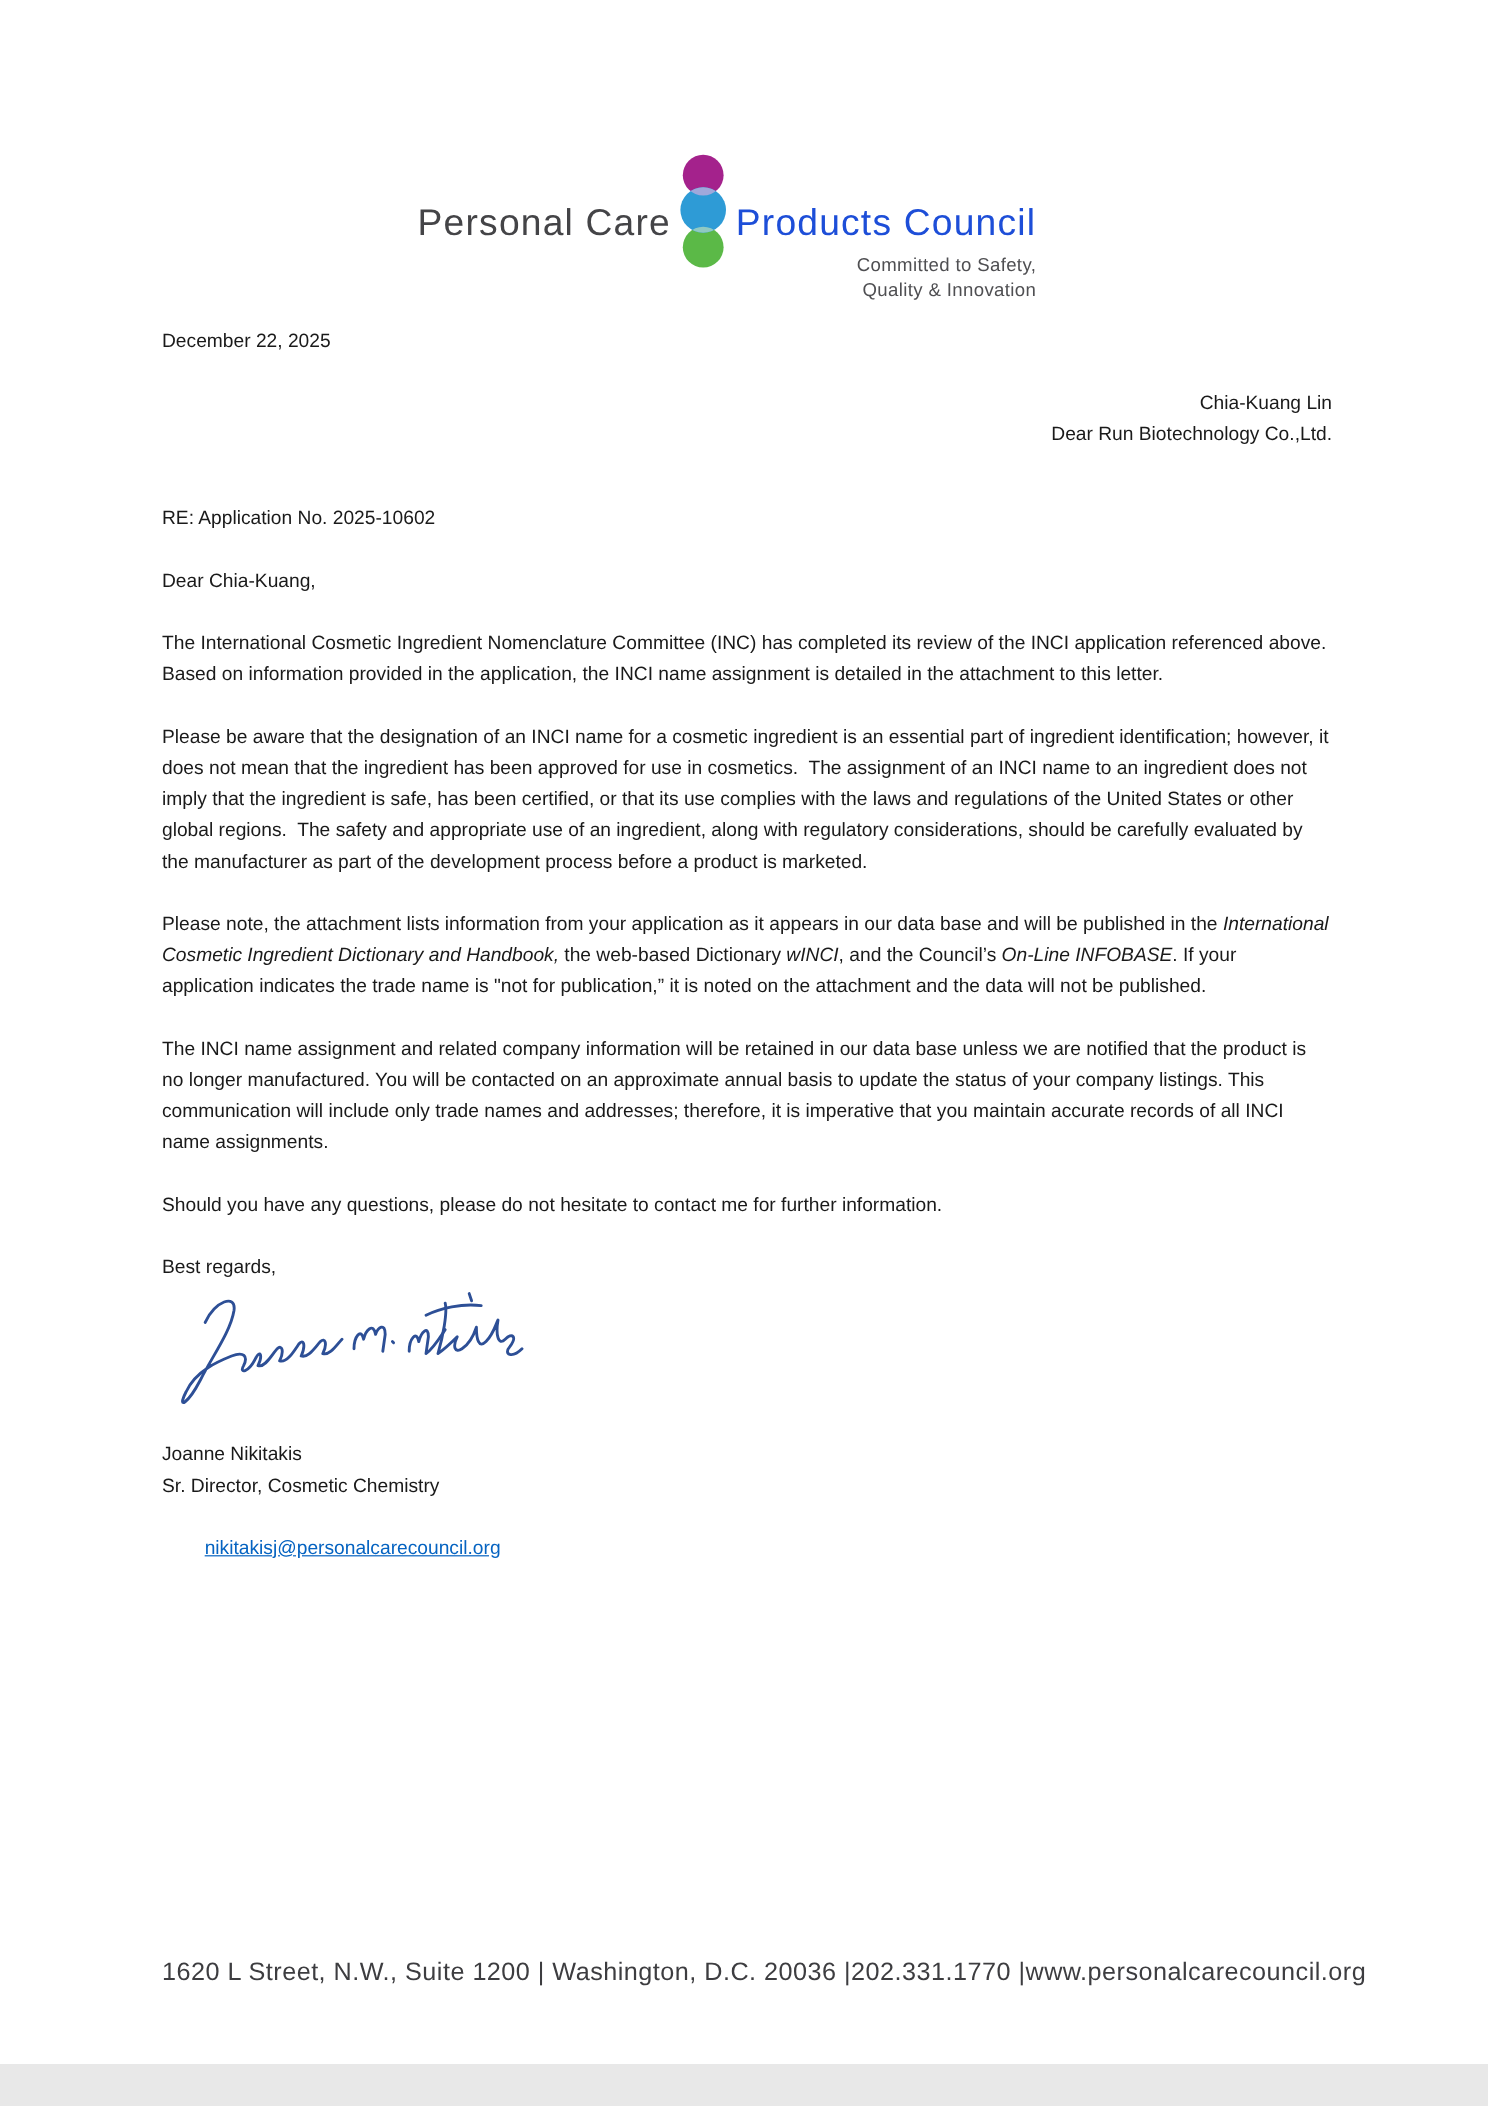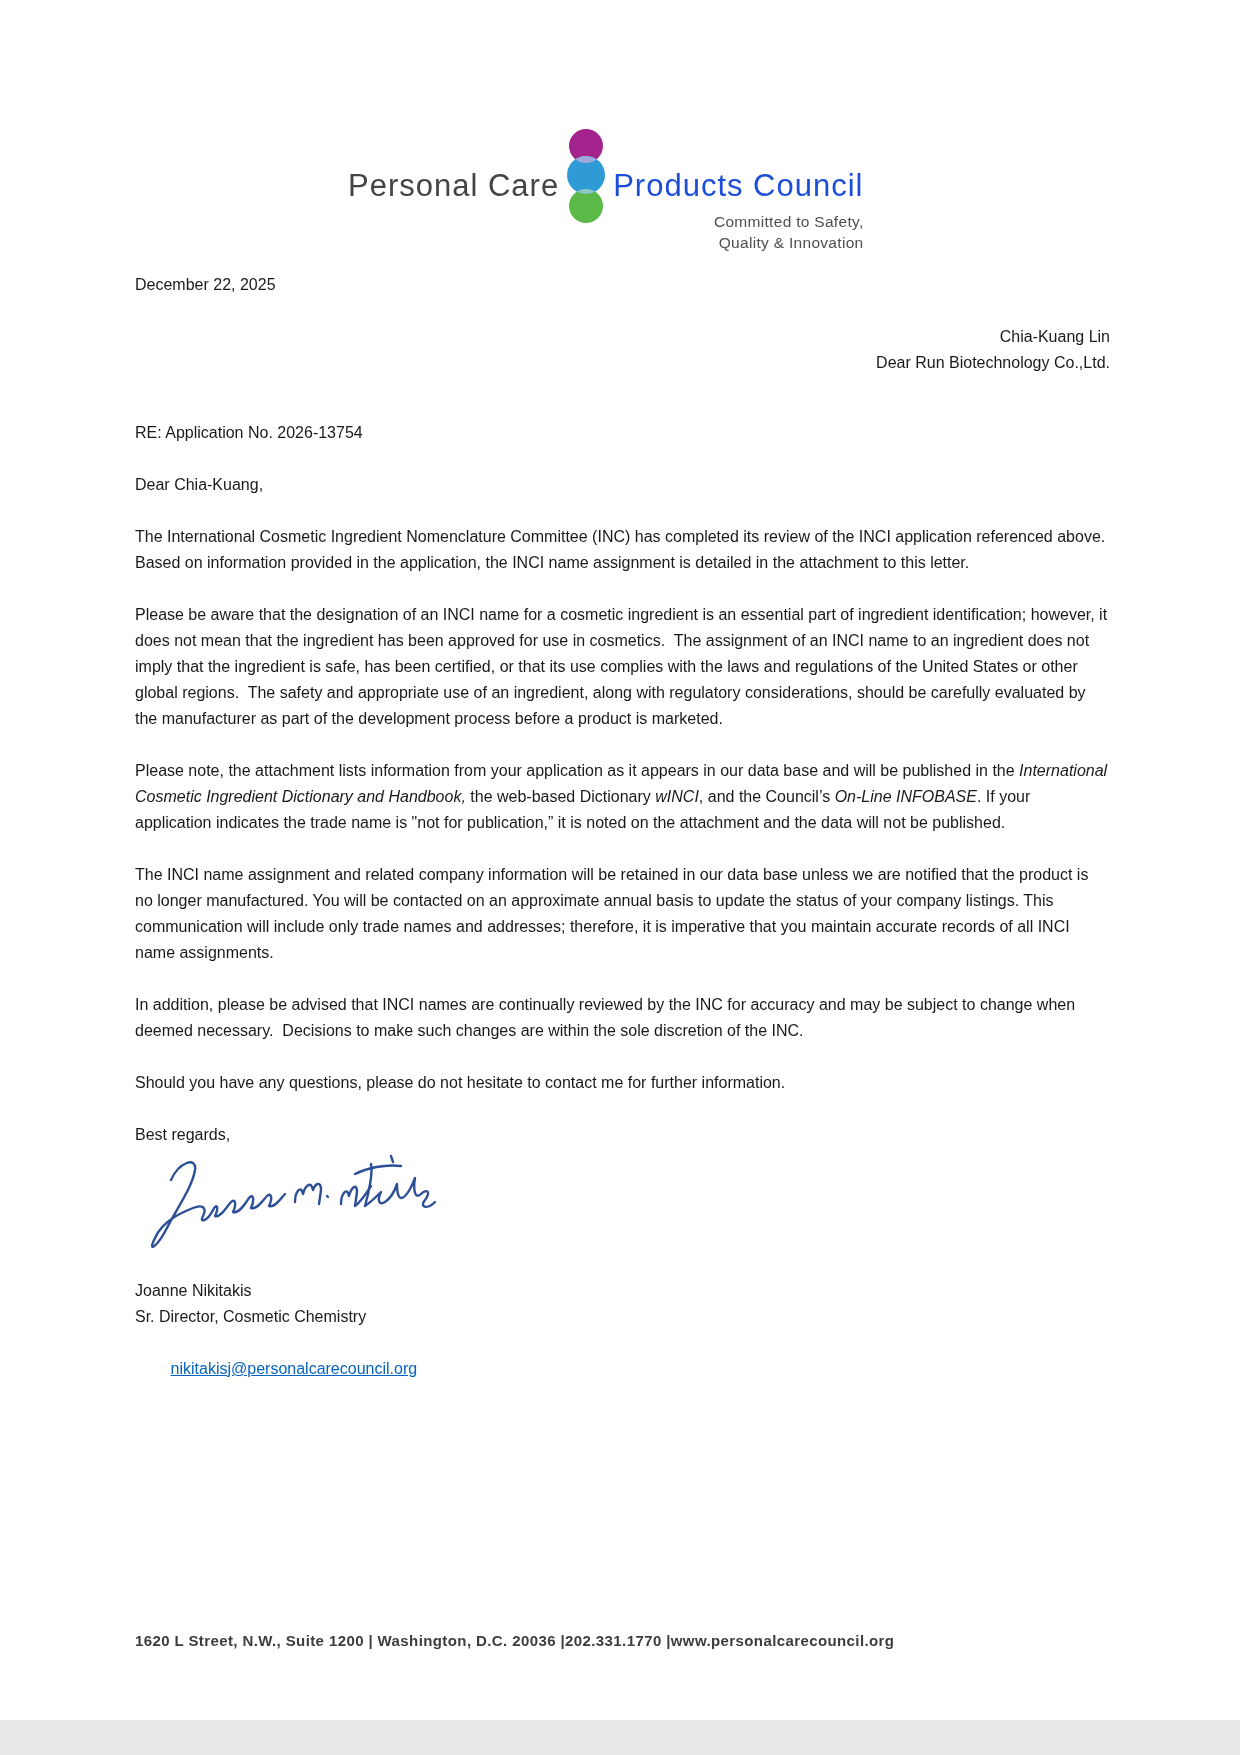--- a/index.html
+++ b/index.html
@@ -82,22 +82,22 @@
     cursor: pointer;
     text-align: right;
   }
 
   
   .footer {
     position: absolute;
     left: 135px;
     top: 1632px;
     width: 975px;
-    font-size: 15px;
-    font-weight: 700;
+    font-size: 21px;
+    font-weight: 400;
     color: #3d3d40;
     letter-spacing: 0.4px;
     white-space: nowrap;
   }
 </style>
 </head>
 <body>
 
 <div class="page">
 
@@ -129,30 +129,29 @@
 
   <div class="content">
 
     <div class="line date-line">December 22, 2025</div>
 
     <div class="recipient-block">
       <div class="line">Chia-Kuang Lin</div>
       <div class="line">Dear Run Biotechnology Co.,Ltd.</div>
     </div>
 
-    <div class="line subject-line">RE: Application No. 2026-13754</div>
+    <div class="line subject-line">RE: Application No. 2025-10602</div>
 
     <div class="line salutation-line">Dear Chia-Kuang,</div>
 
     <div>
         <p class="para"><span>The International Cosmetic Ingredient Nomenclature Committee (INC) has completed its review of the INCI application referenced above.   Based on information provided in the application, the INCI name assignment is detailed in the attachment to this letter.</span></p>
         <p class="para"><span>Please be aware that the designation of an INCI name for a cosmetic ingredient is an essential part of ingredient identification; however, it does not mean that the ingredient has been approved for use in cosmetics.  The assignment of an INCI name to an ingredient does not imply that the ingredient is safe, has been certified, or that its use complies with the laws and regulations of the United States or other global regions.  The safety and appropriate use of an ingredient, along with regulatory considerations, should be carefully evaluated by the manufacturer as part of the development process before a product is marketed.</span></p>
         <p class="para"><span>Please note, the attachment lists information from your application as it appears in our data base and will be published in the </span><span style="font-style: italic;">International Cosmetic Ingredient Dictionary and Handbook,</span><span> the web-based Dictionary </span><span style="font-style: italic;">wINCI</span><span>, and the Council’s </span><span style="font-style: italic;">On-Line INFOBASE</span><span>. If your application indicates the trade name is "not for publication,” it is noted on the attachment and the data will not be published.</span></p>
         <p class="para"><span>The INCI name assignment and related company information will be retained in our data base unless we are notified that the product is no longer manufactured. You will be contacted on an approximate annual basis to update the status of your company listings. This communication will include only trade names and addresses; therefore, it is imperative that you maintain accurate records of all INCI name assignments.</span></p>
-        <p class="para"><span>In addition, please be advised that INCI names are continually reviewed by the INC for accuracy and may be subject to change when deemed necessary.  Decisions to make such changes are within the sole discretion of the INC.</span></p>
         <p class="para"><span>Should you have any questions, please do not hesitate to contact me for further information.</span></p>
       </div>
 
     <div class="line closing-line">Best regards,</div>
 
     <div class="signature-wrap">
       <svg class="signature-svg" width="290" height="120" viewBox="0 0 290 120">
         <g fill="none" stroke-width="2.4" stroke-linecap="round" stroke-linejoin="round" stroke="#2d4f96">
 
           <path d="M22,34 C30,16 48,10 46,24 C43,42 28,62 18,82 C8,101 -2,108 6,92 C14,74 34,66 44,62 C54,58 58,62 54,70 C50,77 58,76 64,64 C68,56 70,62 66,70 C72,72 78,60 82,56 C86,52 88,58 84,66 C90,68 96,58 100,52 C104,47 106,53 102,62 C108,64 114,54 118,50 C122,46 124,52 120,60 C126,62 132,52 136,48"></path>

